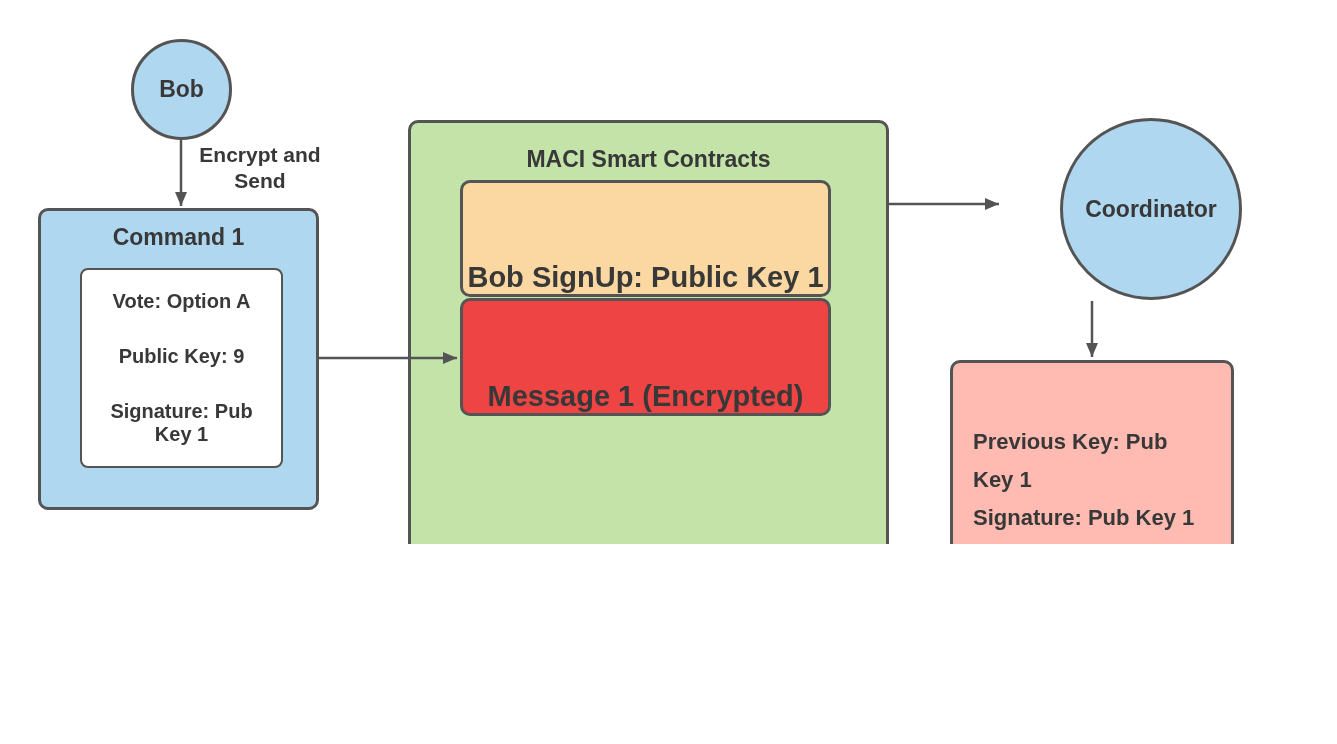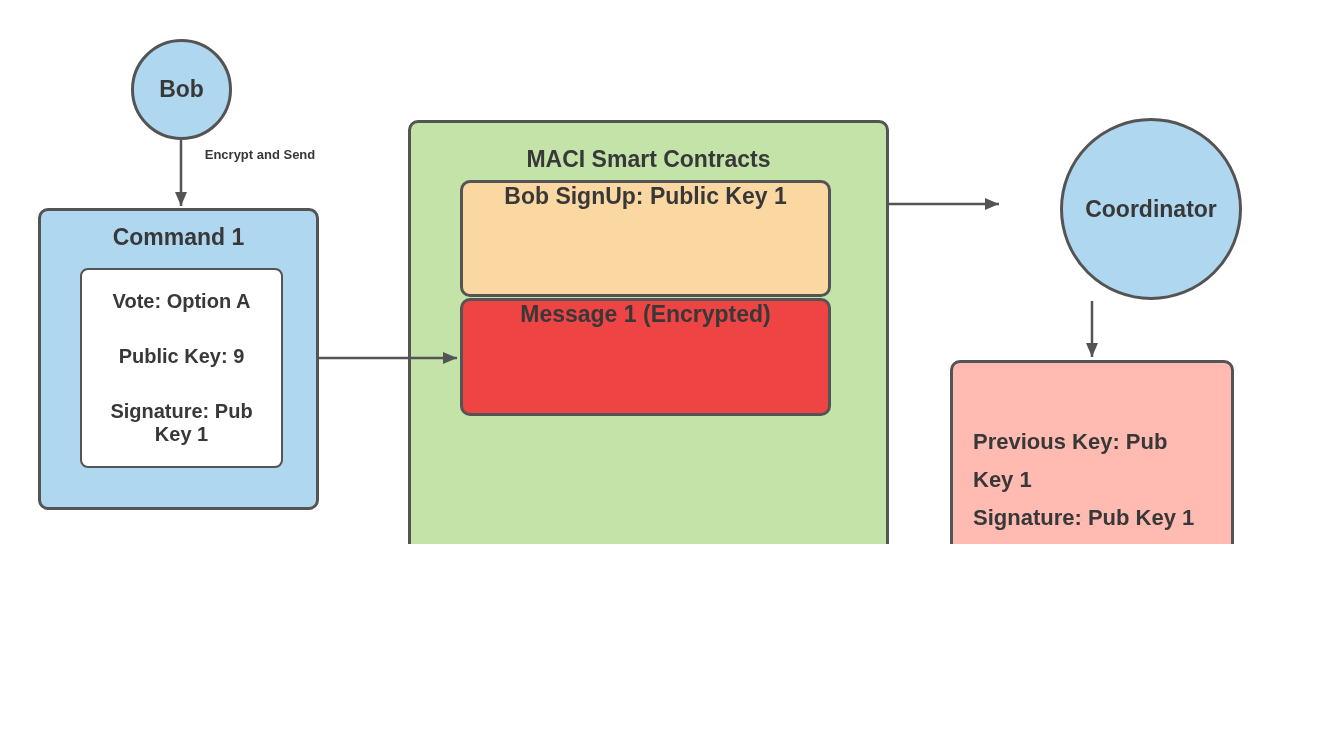--- a/index.html
+++ b/index.html
@@ -58,23 +58,23 @@
   
   .maci { left: 408px; top: 120px; width: 481px; height: 579px; }
   .maci-title {
     margin-top: 23px;
     text-align: center;
     font-size: 23px;
   }
   .maci-entry {
     border-radius: 10px;
     display: flex;
-    align-items: flex-start;
+    align-items: flex-end;
     justify-content: center;
-    font-size: 23px;
+    font-size: 29px;
     text-align: center;
   }
   .maci-entry-1 { left: 460px; top: 180px; width: 371px; height: 117px; }
   .maci-entry-2 { left: 460px; top: 298px; width: 371px; height: 118px; }
 
   
   .coordinator { left: 1060px; top: 118px; width: 182px; height: 182px; }
 
   
   .result {
@@ -82,21 +82,21 @@
     border-radius: 10px;
     font-size: 22px;
     line-height: 38px;
     padding: 22px 20px;
     white-space: pre-line;
   }
 
   
   .edge-label {
     position: absolute;
-    font-size: 13px;
+    font-size: 21px;
   }
   .edge-label.encrypt {
     left: 193px; top: 142px; width: 134px;
     text-align: center;
     line-height: 26px;
   }
   .edge-label.process {
     left: 1101px; top: 307px;
     font-size: 20px;
     white-space: nowrap;

